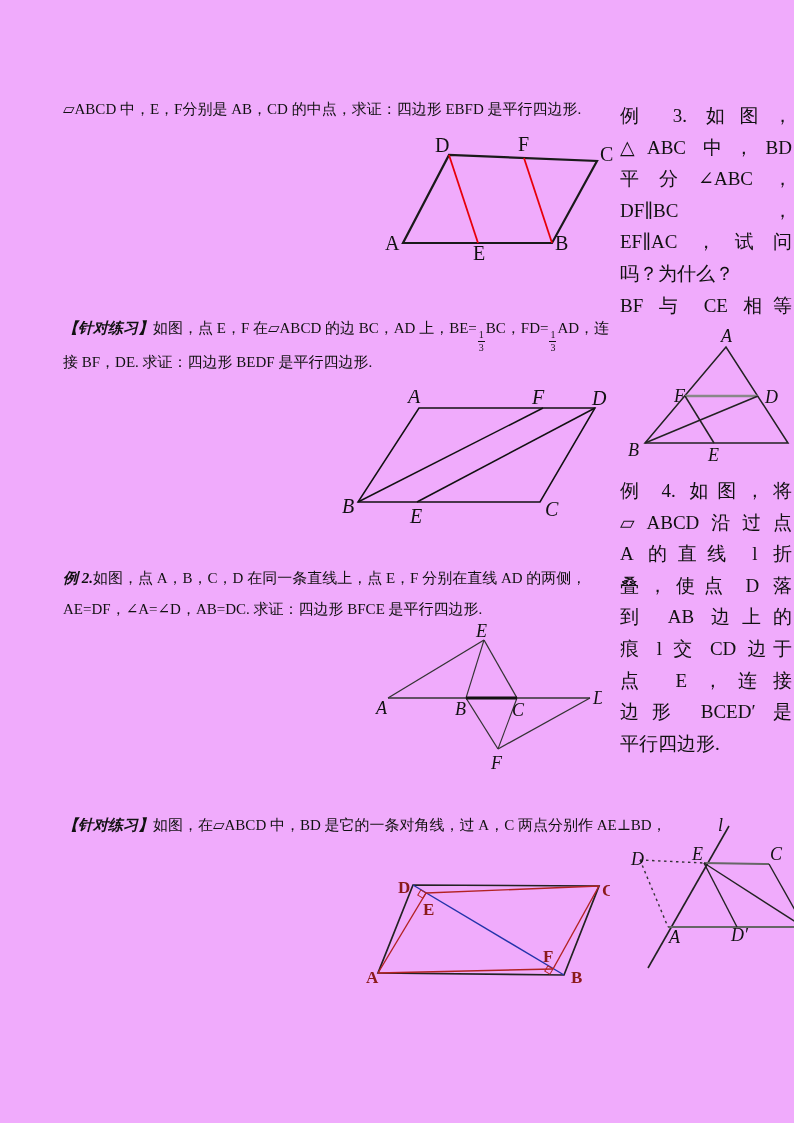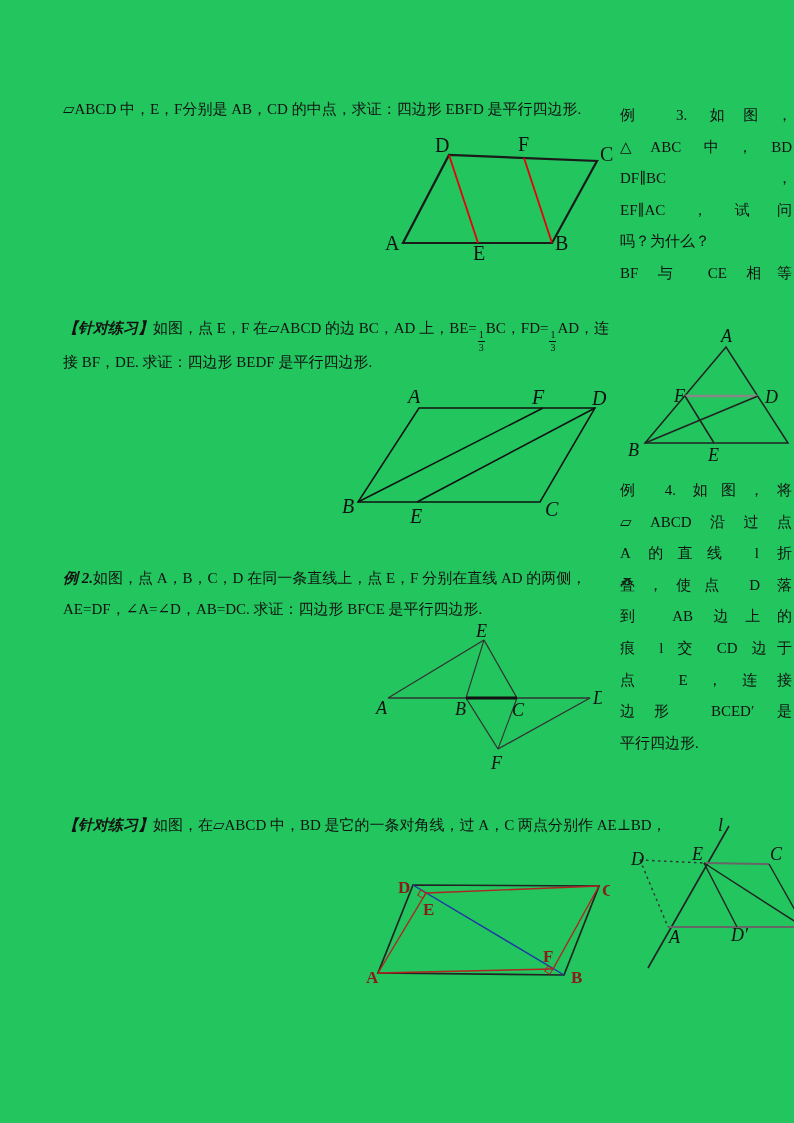--- a/index.html
+++ b/index.html
@@ -1,34 +1,34 @@
 <!DOCTYPE html>
 <html><head>
 <meta charset="utf-8">
 <style>
   html,body{margin:0;padding:0;background:#e9e9e9;}
   .page{
-    position:relative;width:794px;height:1123px;background:#22c55e;
+    position:relative;width:794px;height:1123px;background:#f0abfc;
     margin:0 auto;overflow:hidden;
     font-family:"Liberation Serif","DejaVu Serif",serif;
     color:#111;
   }
   .tline{
     position:absolute;white-space:nowrap;font-size:15px;line-height:21px;
   }
   .tline b{font-weight:700;font-style:italic;}
   .frac{
     display:inline-flex;flex-direction:column;align-items:center;
     vertical-align:-5px;font-size:10px;line-height:1.15;padding:0 1px;
   }
   .frac .num{border-bottom:1px solid #111;padding:0 1px;}
   .frac .den{padding:0 1px;}
   .rcol-block{position:absolute;left:620px;width:172px;}
   .rline{
-    font-size:15px;line-height:31.6px;text-align:justify;text-align-last:justify;
+    font-size:19px;line-height:31.6px;text-align:justify;text-align-last:justify;
     white-space:normal;
   }
   .rline.last{text-align-last:left;}
   .fig{position:absolute;}
   svg text{font-family:"Liberation Serif","DejaVu Serif",serif;}
   .lbl-u{font-size:20px;fill:#111;font-style:normal;}
   .lbl-i{font-size:20px;fill:#111;font-style:italic;}
   .lbl-i-s{font-size:18px;fill:#111;font-style:italic;}
   .lbl-r{font-size:17px;fill:#8b1a1a;font-weight:600;}
 </style>
@@ -55,20 +55,21 @@
   </div>
   <div class="tline" style="left:63px;top:599px">AE=DF，∠A=∠D，AB=DC. 求证：四边形 BFCE 是平行四边形.</div>
 
   <div class="tline" style="left:63px;top:815px">
     <b>【针对练习】</b><span>如图，在▱ABCD 中，BD 是它的一条对角线，过 A，C 两点分别作 AE⊥BD，</span>
   </div>
 
   <div class="rcol-block" style="top:100px">
       <div class="rline">例 3. 如图，</div>
       <div class="rline">△ABC 中，BD</div>
+      <div class="rline">平分∠ABC，</div>
       <div class="rline">DF∥BC ，</div>
       <div class="rline">EF∥AC，试问</div>
       <div class="rline last">吗？为什么？</div>
       <div class="rline">BF 与 CE 相等</div>
     </div>
 
   <div class="rcol-block" style="top:475px">
       <div class="rline">例 4. 如图，将</div>
       <div class="rline">▱ABCD沿过点</div>
       <div class="rline">A 的直线 l 折</div>

